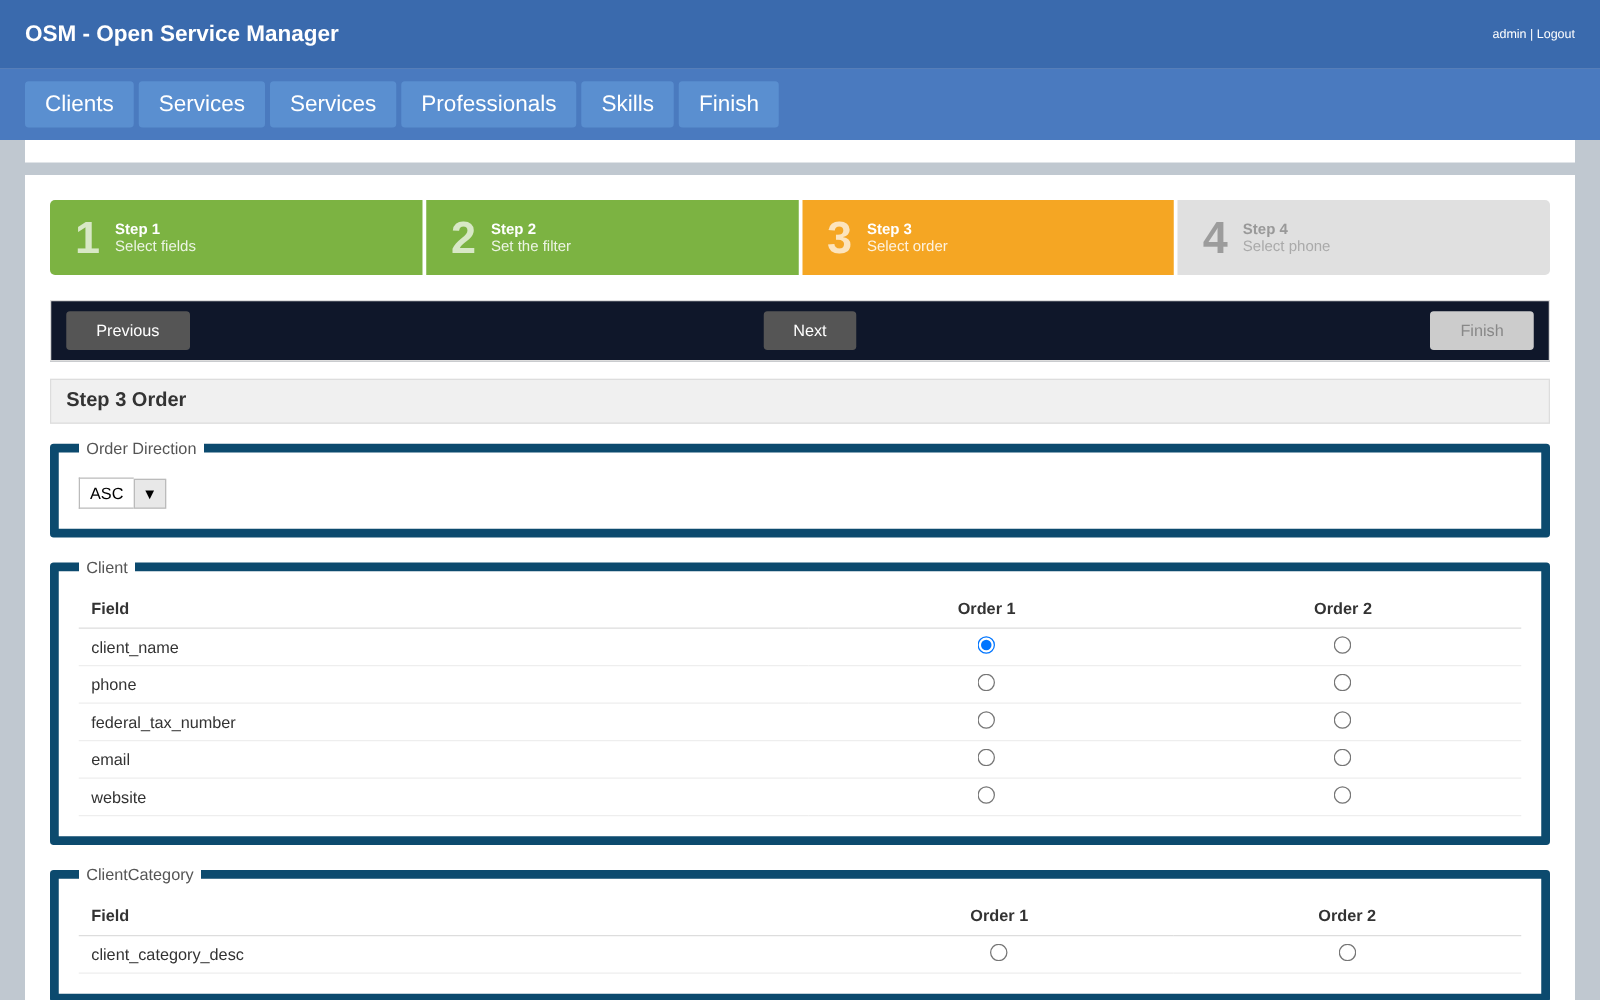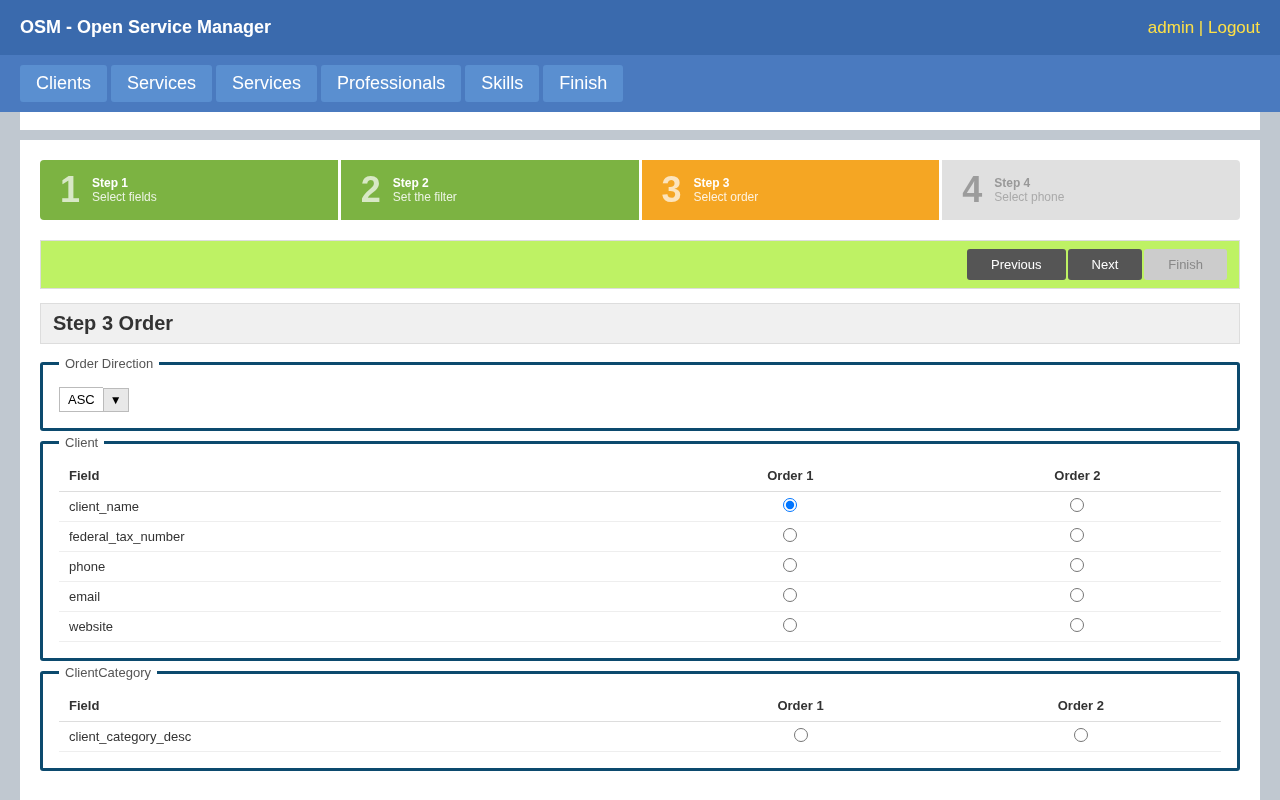--- a/index.html
+++ b/index.html
@@ -13,22 +13,22 @@
       display: flex;
       align-items: center;
       justify-content: space-between;
     }
     .header-title {
       color: white;
       font-size: 18px;
       font-weight: bold;
     }
     .header-user {
-      color: #fde047;
-      font-size: 17px;
+      color: #ffffff;
+      font-size: 10px;
     }
 
     
     .nav {
       background: #4a7abf;
       padding: 10px 20px;
       display: flex;
       gap: 4px;
     }
     .nav-item {
@@ -92,55 +92,55 @@
     .step-4 .step-title { color: #999; }
     .step-subtitle {
       font-size: 12px;
       color: rgba(255,255,255,0.85);
     }
     .step-4 .step-subtitle { color: #aaa; }
 
     
     .toolbar {
       display: flex;
-      justify-content: flex-end;
+      justify-content: space-between;
       gap: 2px;
       padding: 10px 0;
-      background: #bef264;
+      background: #0f172a;
       border: 1px solid #ddd;
       padding: 8px 12px;
       margin-bottom: 14px;
     }
     .btn {
       padding: 8px 24px;
       border: none;
       cursor: pointer;
       font-size: 13px;
       border-radius: 3px;
     }
     .btn-previous { background: #555; color: white; }
     .btn-next { background: #555; color: white; }
     .btn-finish { background: #ccc; color: #888; cursor: default; }
 
     
     .section-title {
-      font-size: 20px;
+      font-size: 16px;
       font-weight: bold;
       color: #333;
       padding: 8px 12px;
       background: #f0f0f0;
       border: 1px solid #ddd;
       margin-bottom: 12px;
     }
 
     
     fieldset {
-      border: 3px solid #0c4a6e;
+      border: 7px solid #0c4a6e;
       border-radius: 3px;
-      margin-bottom: 4px;
+      margin-bottom: 16px;
       padding: 10px 16px 16px;
     }
     legend {
       font-size: 13px;
       color: #555;
       padding: 0 6px;
     }
 
     
     .direction-select {
@@ -273,30 +273,30 @@
       <tr>
       <td>client_name</td>
       <td class="radio-col">
         <input type="radio" name="client_order1" checked="" style="">
       </td>
       <td class="radio-col">
         <input type="radio" name="client_order2" style="">
       </td>
     </tr>
           <tr>
+      <td>phone</td>
+      <td class="radio-col">
+        <input type="radio" name="client_order1" style="">
+      </td>
+      <td class="radio-col">
+        <input type="radio" name="client_order2" style="">
+      </td>
+    </tr>
+          <tr>
       <td>federal_tax_number</td>
-      <td class="radio-col">
-        <input type="radio" name="client_order1" style="">
-      </td>
-      <td class="radio-col">
-        <input type="radio" name="client_order2" style="">
-      </td>
-    </tr>
-          <tr>
-      <td>phone</td>
       <td class="radio-col">
         <input type="radio" name="client_order1" style="">
       </td>
       <td class="radio-col">
         <input type="radio" name="client_order2" style="">
       </td>
     </tr>
           <tr>
       <td>email</td>
       <td class="radio-col">

